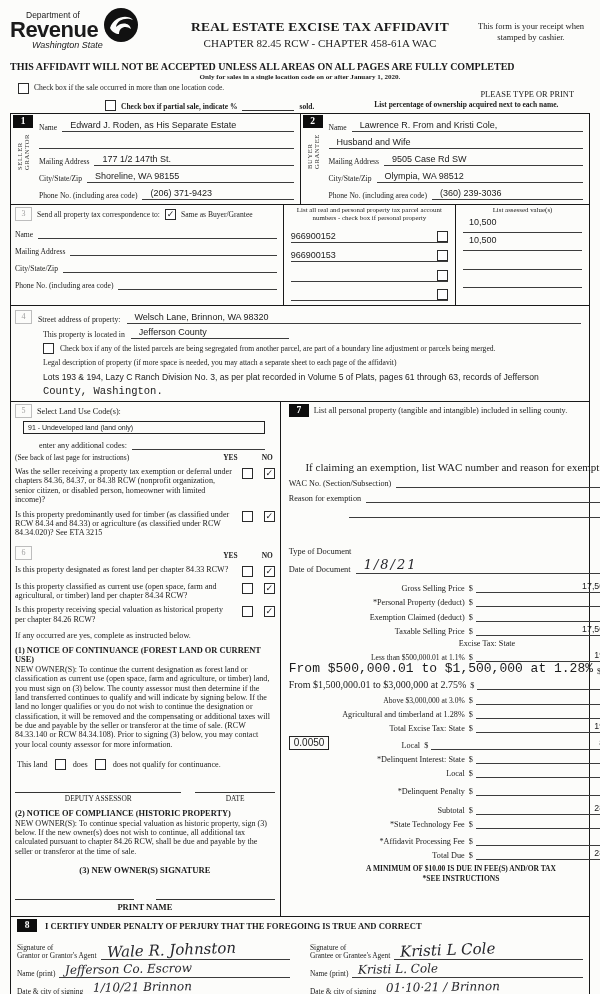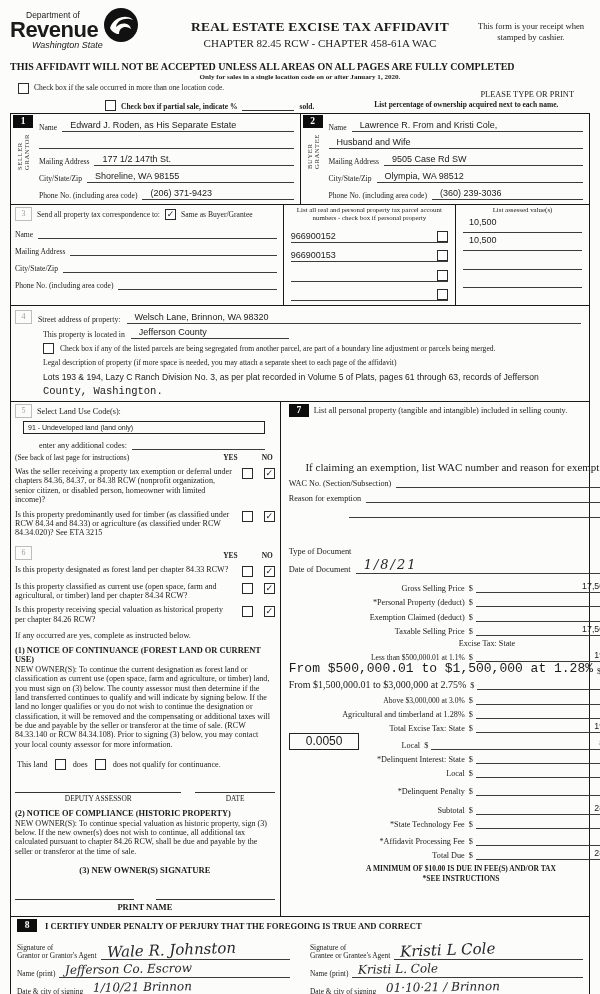--- a/index.html
+++ b/index.html
@@ -103,22 +103,22 @@
   .typrow{display:flex;align-items:flex-end;font-size:8.4px;height:16px;}
   .typrow .fval{font-size:9.5px;}
   .hwdate{font-size:13px;letter-spacing:2px;text-align:right;}
   .mrow{display:flex;align-items:flex-end;height:14.2px;font-size:8.2px;}
   .ml{flex:0 0 176px;text-align:right;white-space:nowrap;}
   .md{padding:0 3px 0 4px;}
   .mv{flex:1;border-bottom:1px solid #3c3c3c;text-align:right;font-family:"Liberation Sans",sans-serif;
       font-size:8.8px;padding:0 12px 1px 0;}
   .exh{font-size:8.2px;text-align:right;padding-right:118px;margin-top:3px;}
   .raterow{height:17px;}
-  .rate{border:1.2px solid #222;font-family:"Liberation Sans",sans-serif;font-size:12px;
-        padding:0 16px 1px;margin-right:23px;flex:none;}
+  .rate{border:1.2px solid #222;font-family:"Liberation Sans",sans-serif;font-size:10px;
+        padding:0 4px 1px;margin-right:23px;flex:none;}
   .raterow .ml{flex:1;}
   .minnote{text-align:center;font-weight:bold;font-size:7.5px;line-height:1.3;margin-top:4px;padding-bottom:3px;}
   
   .s8{padding:2px 6px 4px;}
   .s8h{display:flex;align-items:center;gap:8px;font-weight:bold;font-size:8.6px;}
   .sigcols{display:flex;margin-top:2px;}
   .sigcol{flex:1;box-sizing:border-box;padding-right:10px;}
   .sigcol.r{padding:0 0 0 10px;}
   .srow{display:flex;align-items:flex-end;height:21px;}
   .slab{font-size:7.4px;line-height:1.1;padding-right:4px;white-space:nowrap;}

